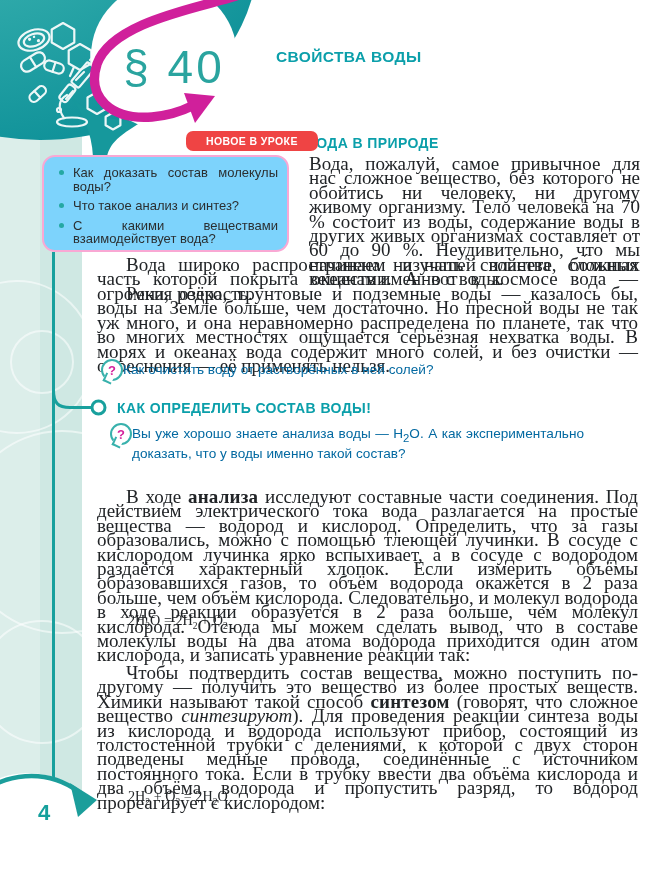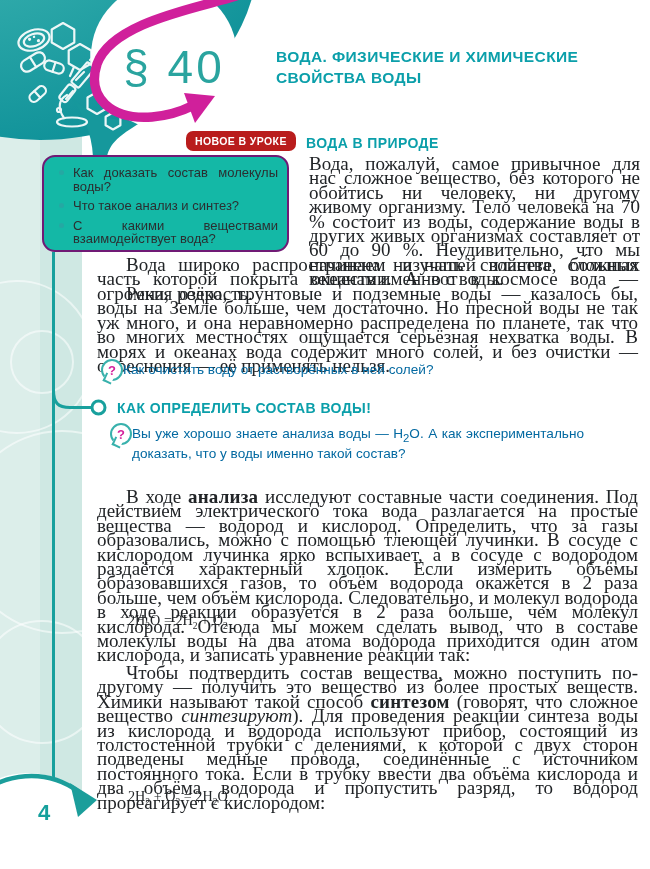--- a/index.html
+++ b/index.html
@@ -10,24 +10,24 @@
   .band-inner{position:absolute;left:40px;top:0;width:42px;height:869px;background:#cfe8e3;}
   .pat-circle{position:absolute;border:2px solid rgba(255,255,255,.55);border-radius:50%;}
   
   .deco{position:absolute;left:0;top:0;z-index:2;}
   
   .paragraph-num{position:absolute;left:118px;top:40px;width:112px;z-index:4;
     color:#2aa49f;font-size:46px;letter-spacing:3px;text-align:center;font-weight:400;}
   .title{position:absolute;left:276px;top:46px;width:350px;z-index:4;
     color:#0b9faa;font-weight:bold;font-size:15.5px;line-height:21px;letter-spacing:.4px;}
   
-  .badge{position:absolute;left:186px;top:131px;z-index:5;background:#b91c1c;color:#fff;
-    font-size:10.5px;font-weight:bold;letter-spacing:.4px;padding:4px 9px 4px;border-radius:7px;}
-  .qbox{position:absolute;left:42px;top:155px;width:247px;height:97px;z-index:4;background:#14b8a6;
-    border:2px solid #701a75;border-radius:13px;box-sizing:border-box;padding:9px 9px 8px 15px;}
+  .badge{position:absolute;left:186px;top:131px;z-index:5;background:#ef4444;color:#fff;
+    font-size:10.5px;font-weight:bold;letter-spacing:.4px;padding:4px 20px 4px;border-radius:7px;}
+  .qbox{position:absolute;left:42px;top:155px;width:247px;height:97px;z-index:4;background:#7dd3fc;
+    border:2px solid #f9a8d4;border-radius:13px;box-sizing:border-box;padding:9px 9px 8px 15px;}
   .qbox ul{margin:0;padding:0;list-style:none;}
   .qbox li{display:flex;margin-bottom:6px;font-size:13px;line-height:13.5px;color:#2b2f31;}
   .qbox .bullet{flex:0 0 5px;width:5px;height:5px;border-radius:50%;background:#25a8a3;margin:4px 9px 0 0;}
   .qbox .itext{text-align:justify;}
   
   .sec-head{position:absolute;z-index:4;color:#0b9faa;font-weight:bold;font-size:14px;letter-spacing:.4px;}
   
   .serif{position:absolute;z-index:4;font-family:"Liberation Serif",serif;font-size:19px;
     line-height:14.4px;color:#212427;text-align:justify;margin:0;}
   .indent{text-indent:29px;}
@@ -124,21 +124,20 @@
     <path d="M 53.5 390 C 53.5 403 58 407.5 70 407.5 L 91 407.5" stroke="#18a09d" stroke-width="3" fill="none"></path>
     <circle cx="98.5" cy="407.5" r="6.5" fill="#ffffff" stroke="#18a09d" stroke-width="3"></circle>
 
     <circle cx="28" cy="853" r="80" fill="#ffffff"></circle>
     <path d="M -33 904 A 80 80 0 0 1 79 792" fill="none" stroke="#1b9e9b" stroke-width="4.5" stroke-linecap="round"></path>
     <polygon points="70,783 97,800 78,817" fill="#1b9e9b"></polygon>
   </svg>
 
   <div class="paragraph-num">§ 40</div>
   <div class="title">
-    <div>ВОДА. ФИЗИЧЕСКИЕ И ХИМИЧЕСКИЕ</div>
     <div>СВОЙСТВА ВОДЫ</div>
   </div>
 
   <div class="badge">НОВОЕ В УРОКЕ</div>
   <div class="qbox">
     <ul>
       <li>
           <span class="bullet"></span>
           <span class="itext">Как доказать состав молекулы воды?</span>
         </li>

